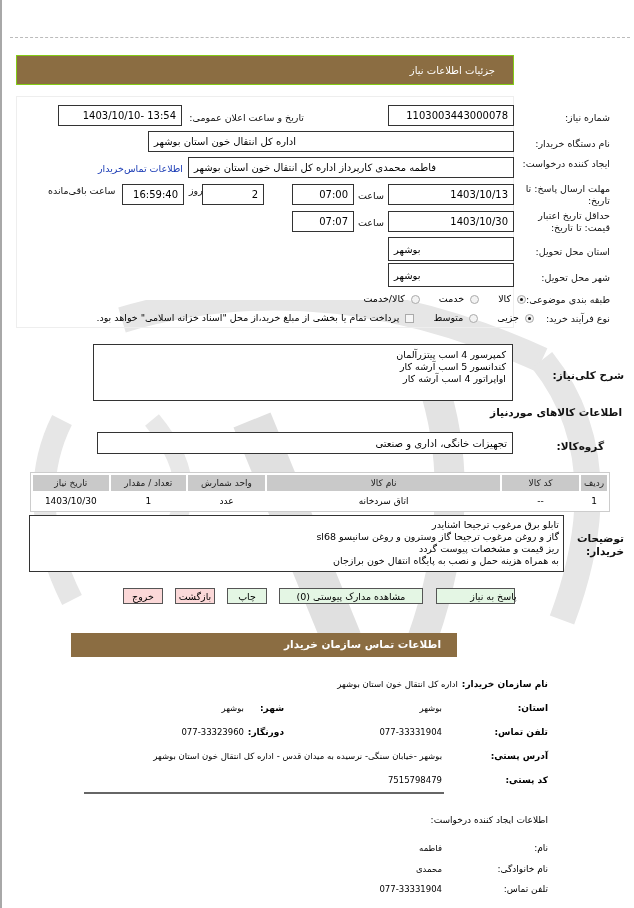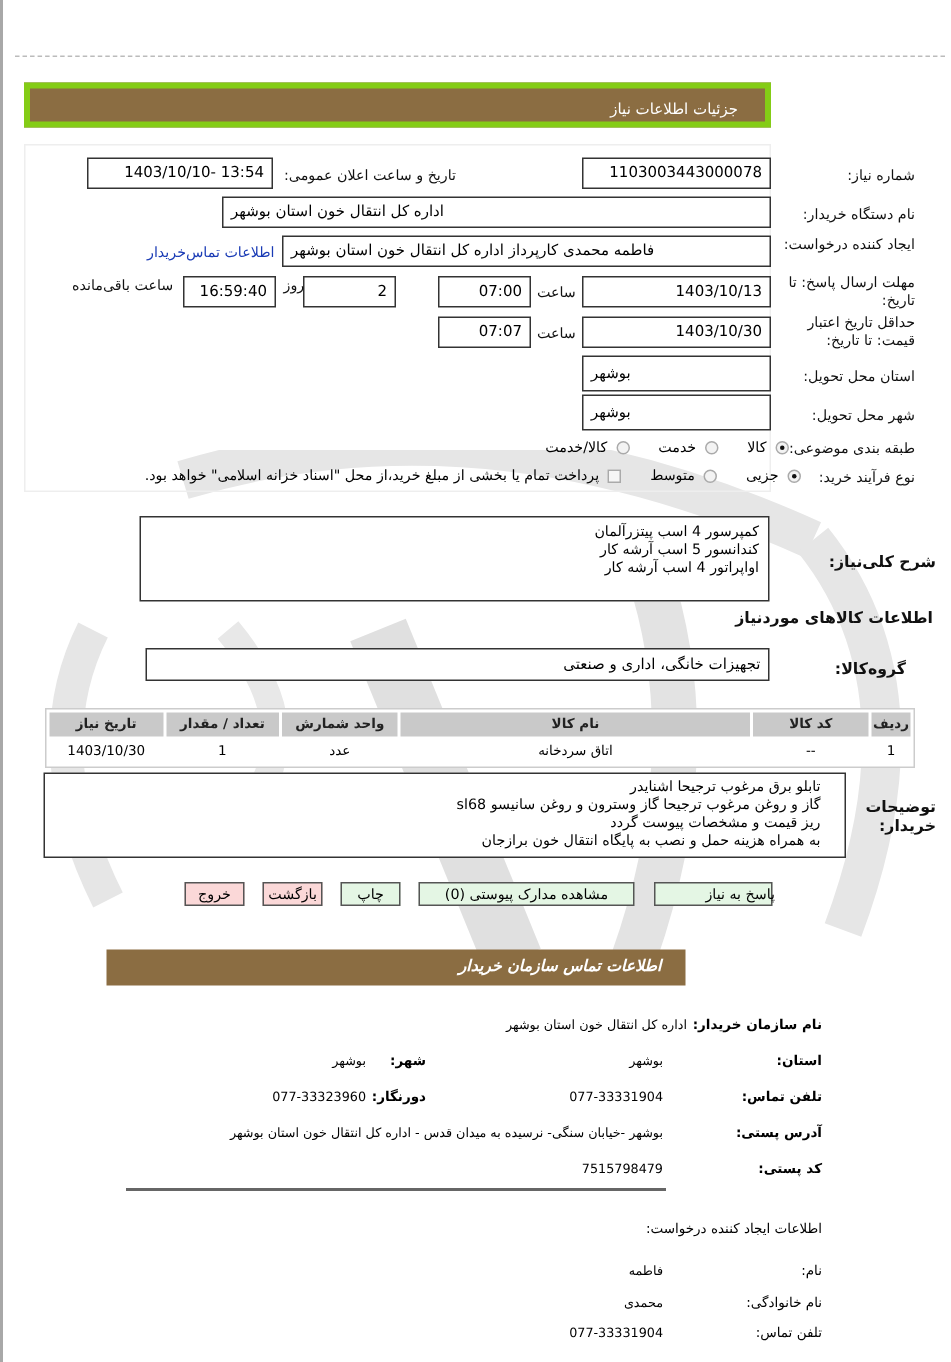--- a/index.html
+++ b/index.html
@@ -1,44 +1,44 @@
 <!DOCTYPE html>
 <html><head>
 <meta charset="utf-8">
 <style>
   * { box-sizing: border-box; margin: 0; padding: 0; }
   html, body { width: 634px; height: 908px; background: #fff; overflow: hidden; }
   body { font-family: "DejaVu Sans", sans-serif; font-size: 10px; color: #000; position: relative; }
   .page { position: absolute; left: 0; top: 0; width: 634px; height: 908px; border-left: 2px solid #a8a8a8; }
   .dotline { position: absolute; left: 8px; top: 37px; width: 620px; border-top: 1px dashed #bbb; }
-  .header-bar { position: absolute; left: 14px; top: 55px; width: 498px; height: 30px; background: #8b6d42; border: 4px solid #84cc16; color: #fff; font-size: 10px; }
+  .header-bar { position: absolute; left: 14px; top: 55px; width: 498px; height: 30px; background: #8b6d42; border: 1px solid #84cc16; color: #fff; font-size: 10px; }
   .header-bar span { position: absolute; right: 18px; top: 9px; }
   .panel { position: absolute; left: 14px; top: 96px; width: 498px; height: 232px; border: 1px solid #eee; }
   .lbl { position: absolute; font-size: 9.5px; color: #111; text-align: right; direction: rtl; white-space: nowrap; }
   .box { position: absolute; border: 1px solid #333; background: #fff; font-size: 10px; padding: 0 5px; display: flex; align-items: center; justify-content: flex-end; white-space: nowrap; overflow: hidden; direction: rtl; }
   .box.ltr { direction: ltr; padding-left: 16px; }
   .link { position: absolute; color: #1a3bb5; font-size: 9.5px; white-space: nowrap; direction: rtl; }
   .radio { display: inline-block; width: 9px; height: 9px; border-radius: 50%; border: 1px solid #aaa; background: #f3f3f3; position: relative; vertical-align: middle; }
   .radio.on::after { content: ""; position: absolute; left: 2px; top: 2px; width: 3px; height: 3px; border-radius: 50%; background: #111; }
   .check { display: inline-block; width: 9px; height: 9px; border: 1px solid #aaa; background: #f6f6f6; vertical-align: middle; }
   .row-opts { position: absolute; font-size: 9.5px; white-space: nowrap; direction: rtl; }
   .row-opts .opt { margin-left: 16px; }
   .row-opts .opt .radio, .row-opts .opt .check { margin-left: 6px; }
   .watermark { position: absolute; left: 0; top: 300px; width: 634px; height: 340px; pointer-events: none; }
   .bold { font-weight: bold; }
   .desc-box { position: absolute; left: 91px; top: 344px; width: 420px; height: 57px; border: 1px solid #333; background: #fff; font-size: 9.5px; line-height: 12px; direction: rtl; text-align: right; padding: 4px 6px; }
   table.items { position: absolute; left: 28px; top: 472px; width: 580px; border-collapse: separate; border-spacing: 2px; background: #fff; border: 1px solid #ccc; font-size: 9px; }
-  table.items th { background: #c9c9c9; color: #222; font-weight: bold; height: 16px; text-align: center; }
+  table.items th { background: #c9c9c9; color: #222; font-weight: normal; height: 16px; text-align: center; }
   table.items td { height: 16px; text-align: center; background: #fff; }
-  .notes-box { position: absolute; left: 27px; top: 515px; width: 535px; height: 57px; border: 1px solid #333; background: #fff; font-size: 9.5px; line-height: 12px; direction: rtl; text-align: right; padding: 3px 16px; }
+  .notes-box { position: absolute; left: 27px; top: 515px; width: 535px; height: 57px; border: 1px solid #333; background: #fff; font-size: 9.5px; line-height: 12px; direction: rtl; text-align: right; padding: 3px 4px; }
   .btn { position: absolute; height: 16px; border: 1px solid #555; font-size: 9.5px; display: flex; align-items: center; justify-content: center; direction: rtl; white-space: nowrap; cursor: pointer; }
   .btn.green { background: #e4f6e4; }
   .btn.red { background: #fbd8d8; }
   .contact-bar { position: absolute; left: 69px; top: 633px; width: 386px; height: 24px; background: #8b6d42; color: #fff; font-weight: bold; font-size: 10.5px; }
-  .contact-bar span { position: absolute; right: 16px; top: 5px; font-style: italic; }
+  .contact-bar span { position: absolute; right: 16px; top: 5px; }
   .c-lbl { position: absolute; font-size: 9px; font-weight: bold; direction: rtl; white-space: nowrap; }
   .c-val { position: absolute; font-size: 8.5px; direction: rtl; white-space: nowrap; }
   .c-val.ltr { direction: ltr; }
   .hr { position: absolute; left: 82px; top: 792px; width: 360px; border-top: 2px solid #666; }
   .c-lbl.norm { font-weight: normal; }
 </style>
 </head>
 <body>
 
 <div class="page">

